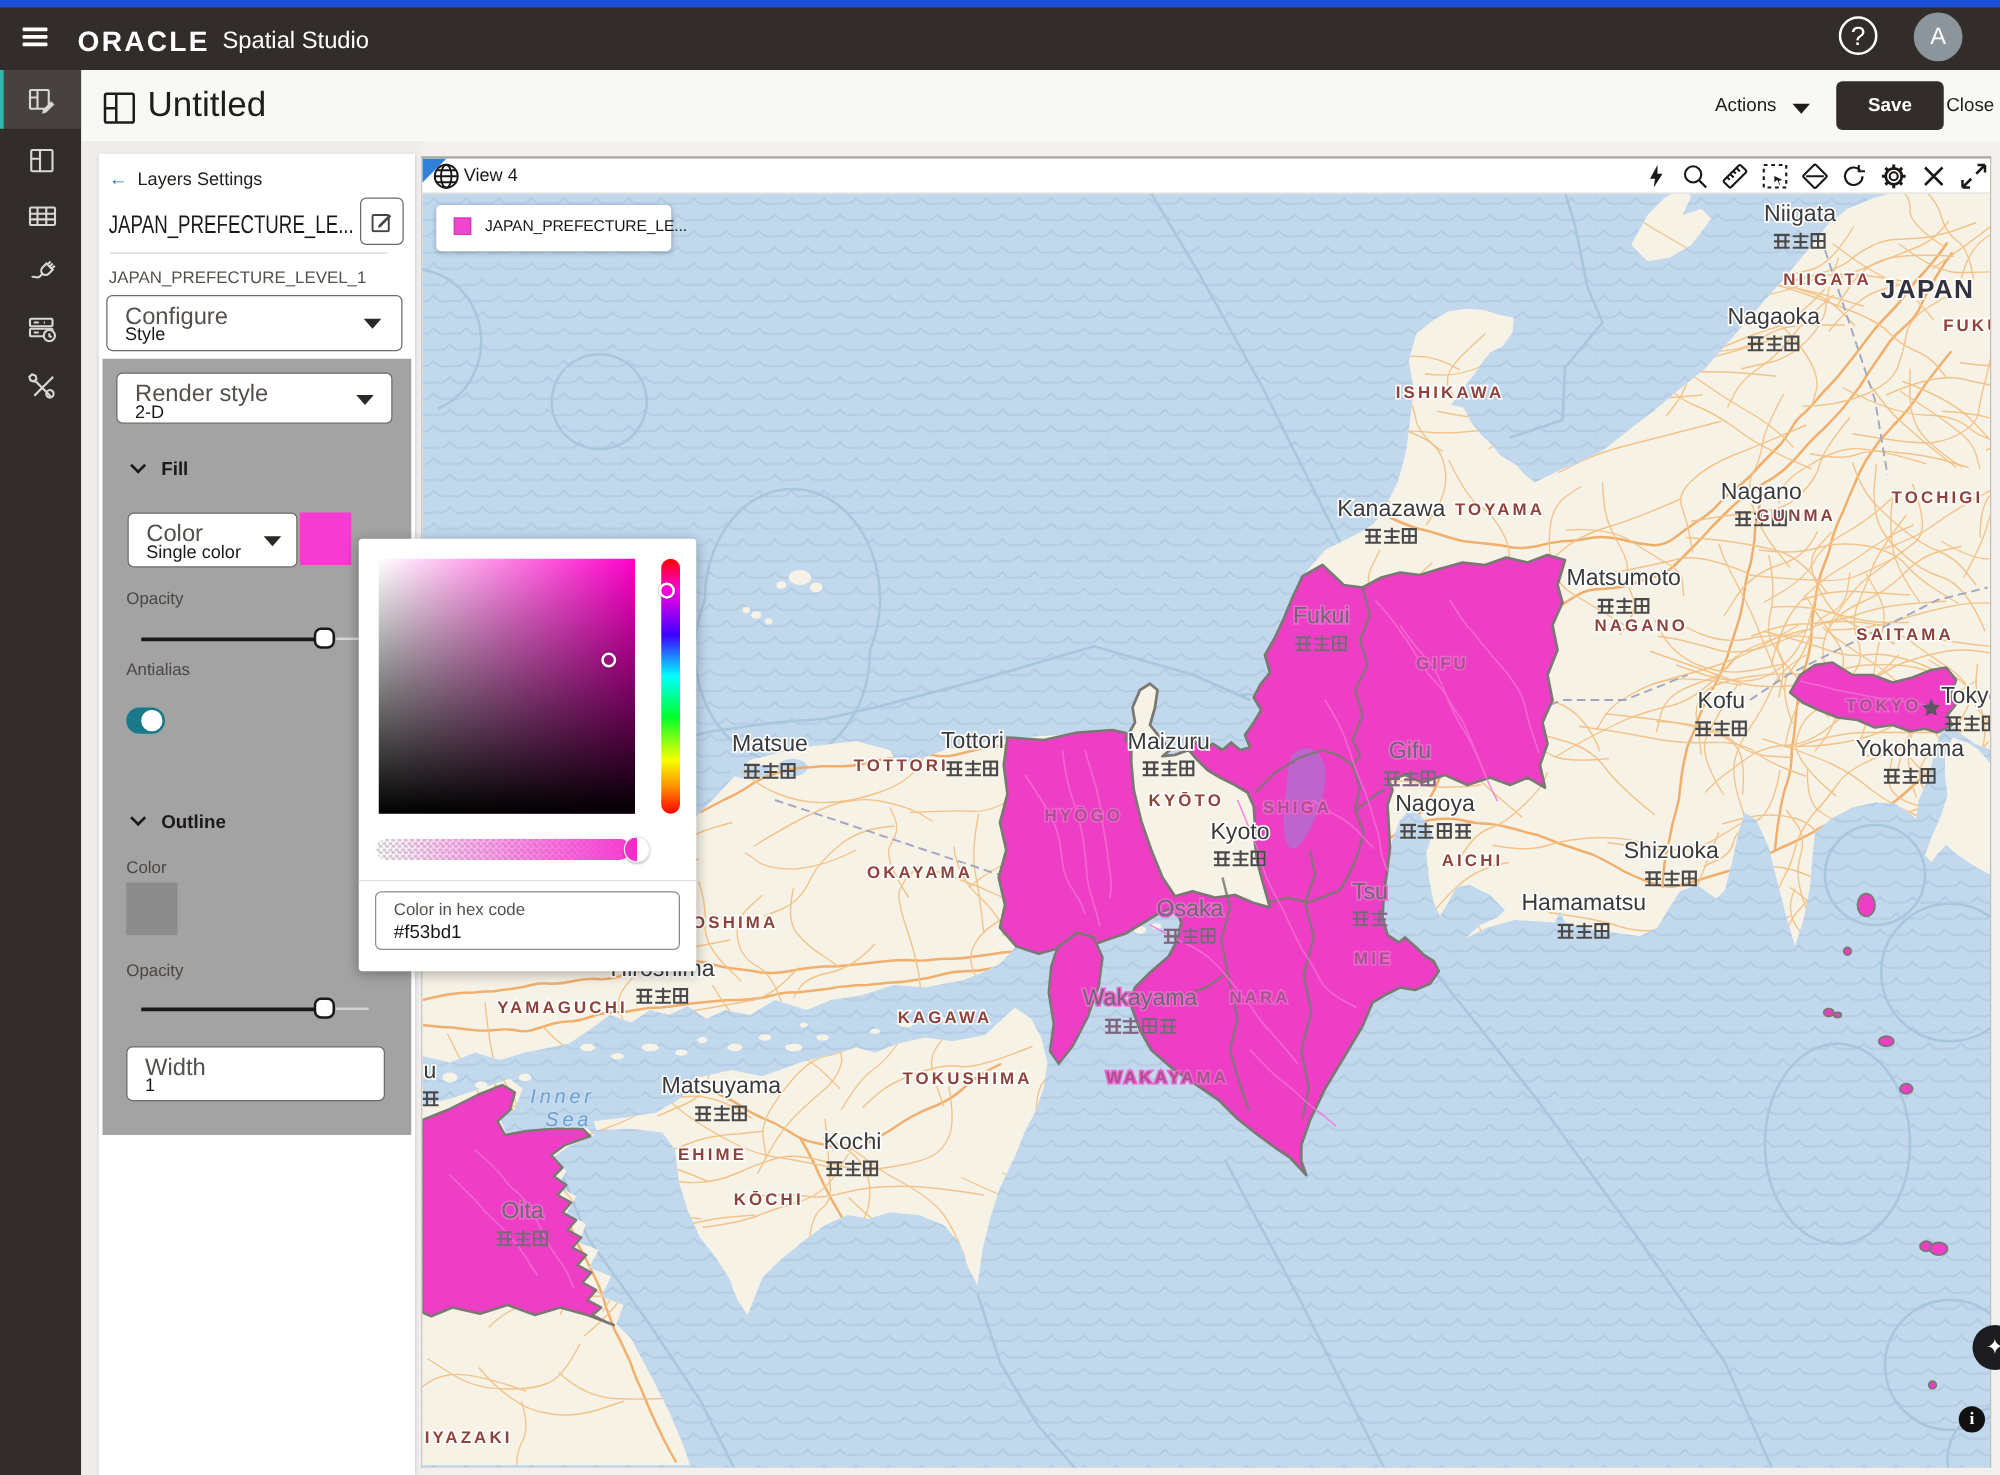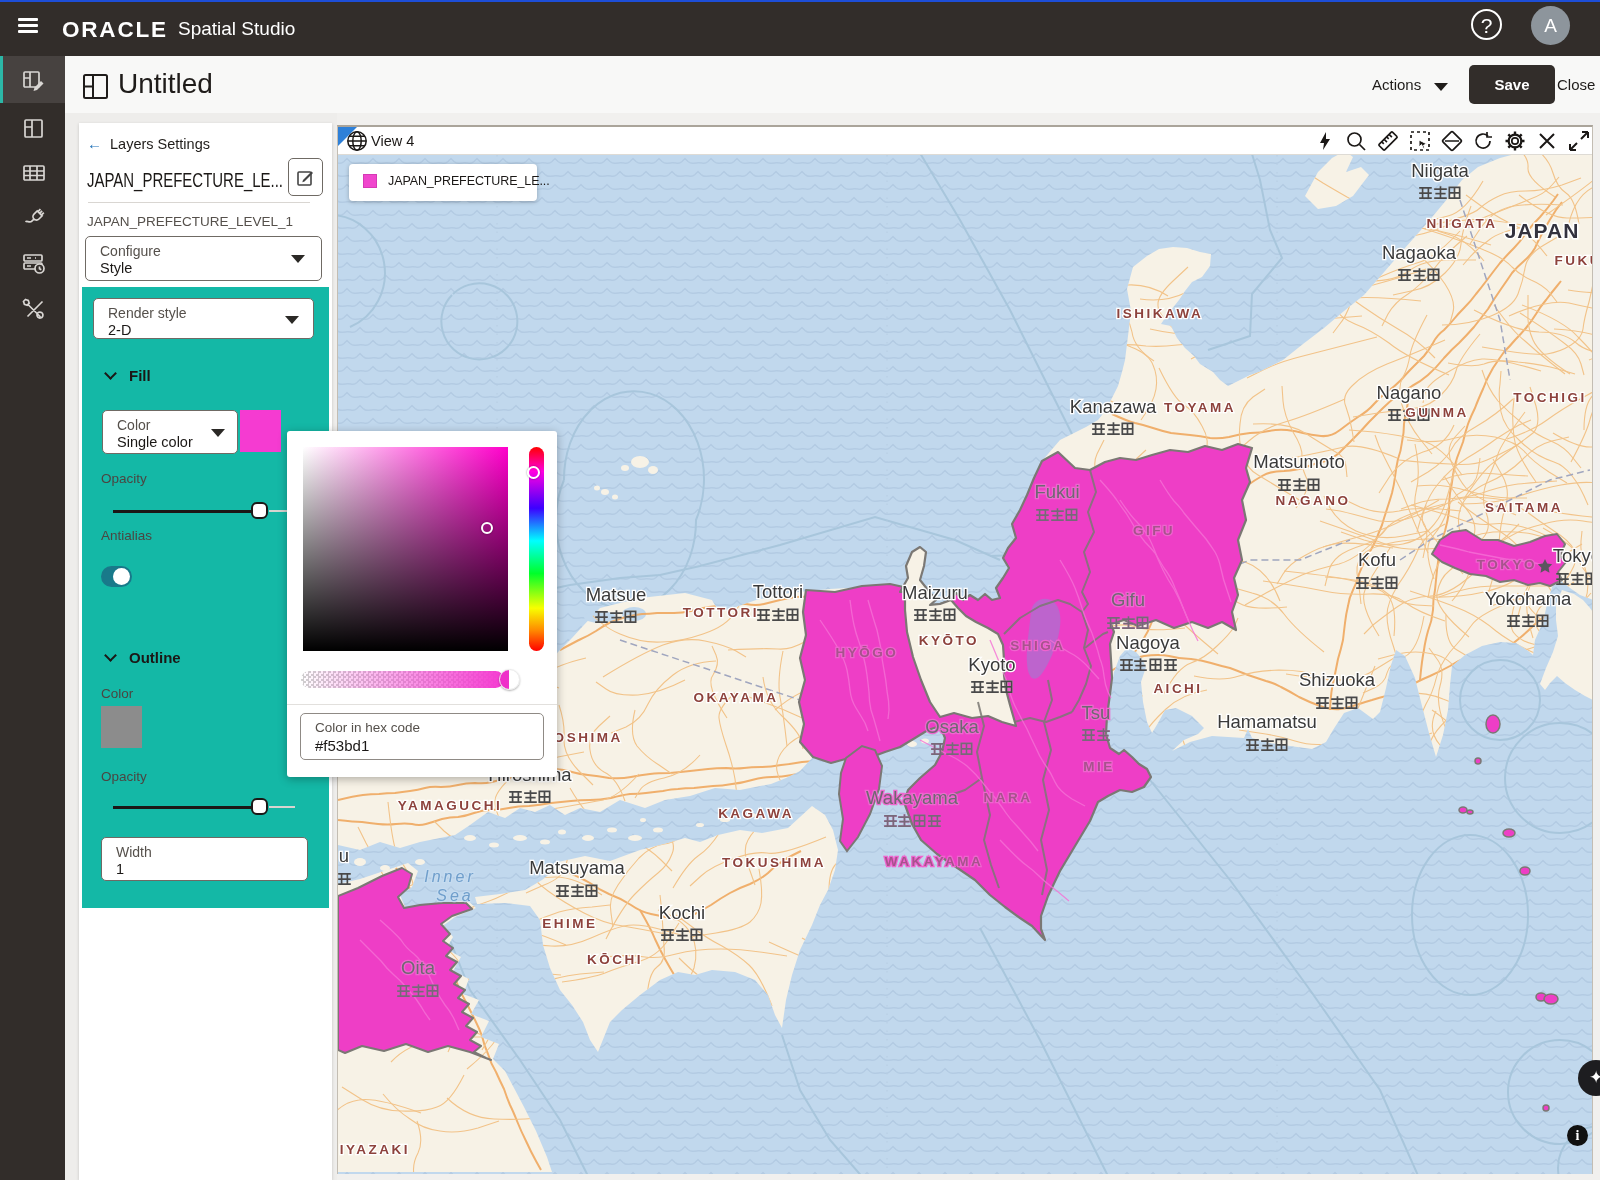--- a/index.html
+++ b/index.html
@@ -1,15 +1,15 @@
 <!DOCTYPE html>
 <html><head><meta charset="utf-8"><style>
 *{margin:0;padding:0;box-sizing:border-box}
 html,body{width:1600px;height:1180px;overflow:hidden;font-family:"Liberation Sans",sans-serif;background:#f1f0ee}
-#topbar{position:absolute;left:0;top:0;width:1600px;height:56px;background:#322d2a;border-top:2px solid #1d4ed8}
+#topbar{position:absolute;left:0;top:0;width:1600px;height:56px;background:#322d2a;border-top:6px solid #1d4ed8}
 #hamb{position:absolute;left:18px;top:16px;width:20px;height:16px}
 #hamb div{height:2.6px;background:#fff;margin-bottom:3.6px;border-radius:1px}
 .ologo{position:absolute;left:62px;top:15px;color:#fff;font-size:22.5px;font-weight:bold;letter-spacing:1.8px}
 .ostudio{position:absolute;left:178px;top:16px;color:#fff;font-size:19px}
 #helpc{position:absolute;left:1471px;top:7px;width:31px;height:31px;border:2.6px solid #fff;border-radius:50%;color:#fff;font-size:21px;text-align:center;line-height:29px}
 #avatar{position:absolute;left:1531px;top:4px;width:39px;height:39px;background:#8d959c;border-radius:50%;color:#fff;font-size:19px;text-align:center;line-height:39px}
 #sidebar{position:absolute;left:0;top:56px;width:65px;height:1124px;background:#322d2a}
 .navit{position:absolute;left:0;width:65px;height:47px}
 .navit.act{background:#474240;border-left:3px solid #2cb7a7}
 .navit svg{position:absolute;left:22px;top:13px}
@@ -23,24 +23,24 @@
 #panel{position:absolute;left:65px;top:113px;width:272px;height:1067px;background:#eeedeb}
 #pcard{position:absolute;left:14px;top:10px;width:253px;height:1057px;background:#fff;box-shadow:0 1px 3px rgba(0,0,0,.18)}
 .lset{position:absolute;left:8px;top:12px;font-size:14.5px;color:#201d1a}
 .lsarr{color:#2172b8;margin-right:8px;font-size:15px}
 .ltitle{position:absolute;left:8px;top:45px;font-size:20.5px;color:#1b1816;transform:scaleX(0.73);transform-origin:0 0;width:272px;white-space:nowrap;overflow:hidden}
 .editbtn{position:absolute;left:209px;top:35px;width:35px;height:38px;border:1px solid #6f6a64;border-radius:5px}
 .editbtn svg{position:absolute;left:8px;top:10px}
 .pdiv{position:absolute;left:9px;top:79px;width:222px;height:1px;background:#d9d6d2}
 .sublab{position:absolute;left:8px;top:91px;font-size:13.5px;color:#55504b}
 .drop{position:absolute;border:1px solid #6f6a64;border-radius:5px;background:#fff}
-.drop .dl{position:absolute;left:14px;top:6px;font-size:14px;color:#55504b}
+.drop .dl{position:absolute;left:14px;top:6px;font-size:19px;color:#55504b}
 .drop .dv{position:absolute;left:14px;top:23px;font-size:14.5px;color:#1b1816}
 .darr{position:absolute;width:0;height:0;border-left:7px solid transparent;border-right:7px solid transparent;border-top:8px solid #2b2926}
-#subpanel{position:absolute;left:3px;top:164px;width:247px;height:621px;background:#14b8a6}
+#subpanel{position:absolute;left:3px;top:164px;width:247px;height:621px;background:#a3a3a3}
 .seclab{font-size:15px;font-weight:bold;color:#1b1816}
 .chev{display:inline-block;width:9px;height:9px;border-left:2.4px solid #1b1816;border-bottom:2.4px solid #1b1816;transform:rotate(-45deg);margin-right:14px;position:relative;top:-3px}
 .flab{font-size:13.5px;color:#4b4642}
 .swatch{position:absolute;width:41px;height:42px}
 .slider{position:absolute;width:182px;height:18px}
 .slider .tr1{position:absolute;left:0;top:8px;height:2.5px;background:#1b1816}
 .slider .tr2{position:absolute;top:8px;height:2px;background:#d7d4d0;right:0}
 .slider .th{position:absolute;top:0;width:17px;height:17px;background:#fff;border:2.6px solid #1b1816;border-radius:6px}
 .toggle{position:absolute;width:31px;height:21px;background:#19798a;border:2px solid #19798a;border-radius:11px}
 .toggle .kn{position:absolute;right:0;top:0;width:17px;height:17px;background:#fff;border-radius:50%;box-shadow:0 0 0 1px #19798a}

